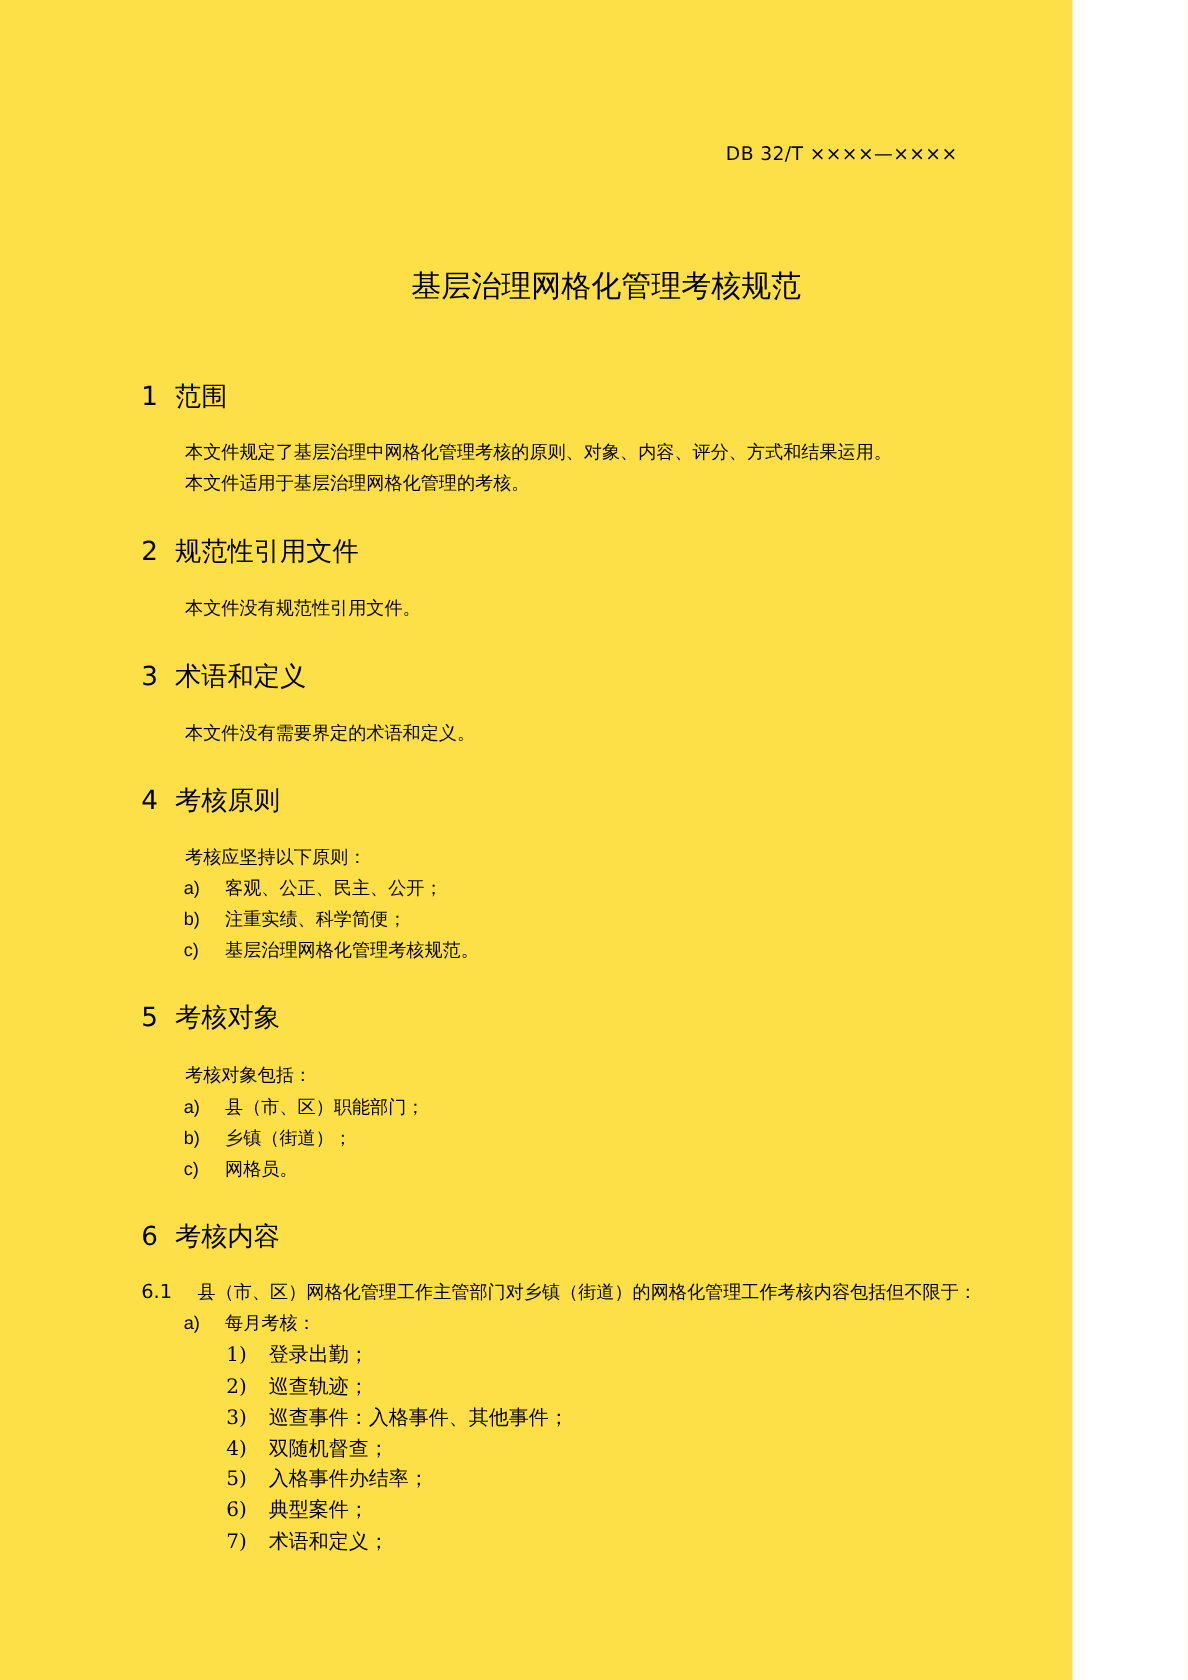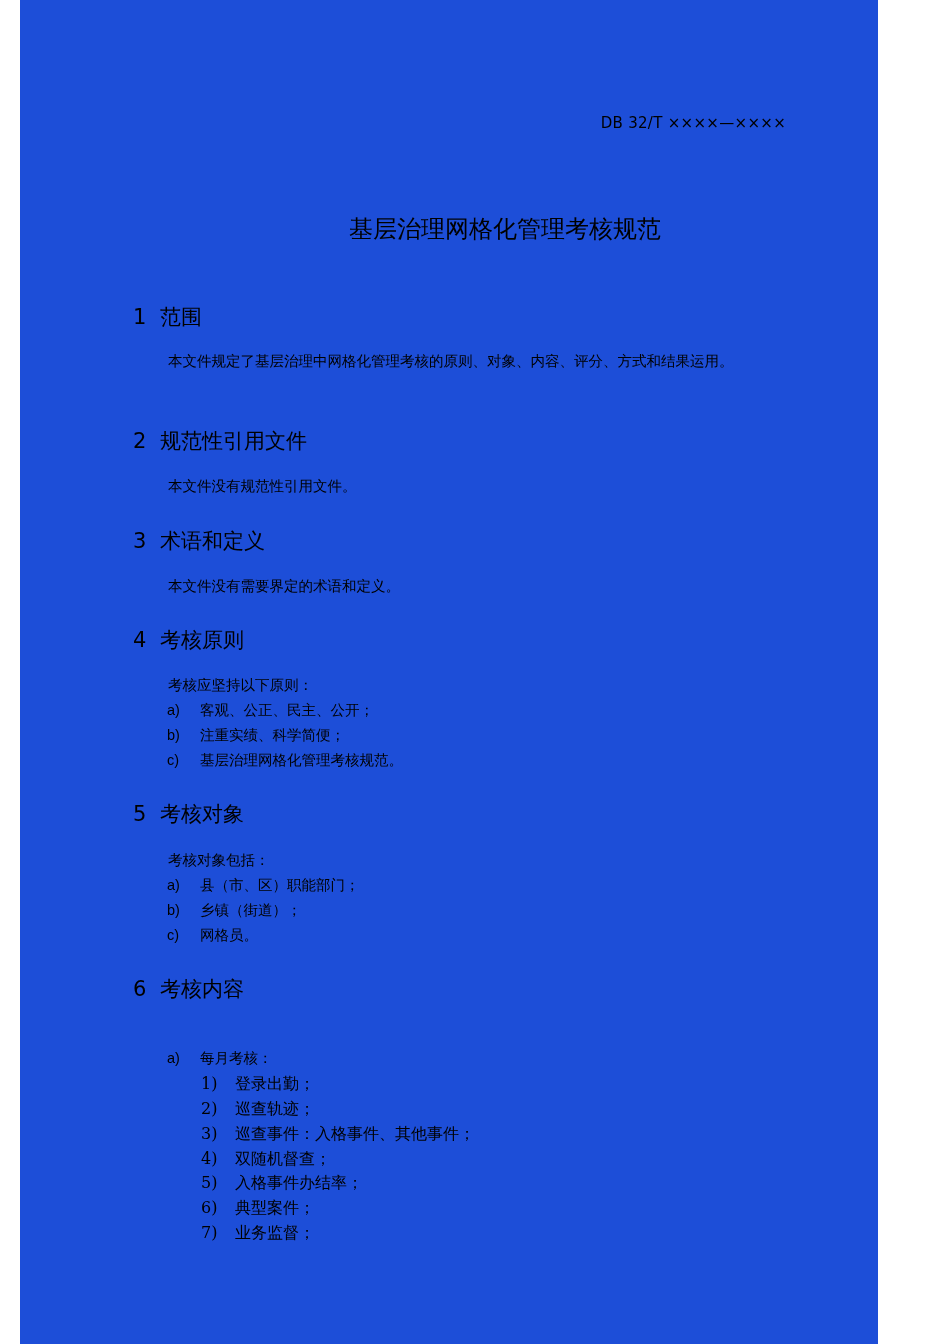--- a/index.html
+++ b/index.html
@@ -1,17 +1,17 @@
 <!DOCTYPE html>
 <html><head>
   <meta charset="utf-8">
   <style>
     html, body { margin: 0; padding: 0; background: #ffffff; }
     body { width: 950px; height: 1344px; position: relative; overflow: hidden; color: #000; }
-    .page { position: absolute; left: 0; top: 0; width: 858px; height: 1344px; background: #1d4ed8; margin-left: 20px; }
+    .page { position: absolute; left: 0; top: 0; width: 858px; height: 1344px; background: #fde047; }
     .hdr { position: absolute; top: 114px; right: 92px; font-family: "DejaVu Sans", sans-serif; font-size: 15px; letter-spacing: 0.3px; }
     .title { position: absolute; top: 213px; left: 0; width: 970px; text-align: center; font-family: "DejaVu Sans", sans-serif; font-size: 24px; }
     .sec { position: absolute; left: 113px; font-family: "DejaVu Sans", sans-serif; font-size: 21px; }
     .sec .num { display: inline-block; width: 27px; }
     .p { position: absolute; left: 148px; font-family: Liberation Sans, sans-serif; font-size: 14.5px; white-space: nowrap; }
     .li { position: absolute; left: 147px; font-family: Liberation Sans, sans-serif; font-size: 14.5px; white-space: nowrap; }
     .li .m { display: inline-block; width: 33px; }
     .li2 { position: absolute; left: 181px; font-family: "DejaVu Serif", serif; font-size: 16px; white-space: nowrap; }
     .li2 .m { display: inline-block; width: 34px; }
     .sub { position: absolute; left: 113px; font-family: "DejaVu Serif", serif; font-size: 14.5px; white-space: nowrap; }
@@ -21,20 +21,21 @@
 <body>
 
 <div class="page">
   <div class="hdr">DB 32/T ××××—××××</div>
   <div class="title">基层治理网格化管理考核规范</div>
 
   <div class="sec" style="top:303px">
     <span class="num">1</span><span>范围</span>
   </div>
   <div class="p" style="top:352px">本文件规定了基层治理中网格化管理考核的原则、对象、内容、评分、方式和结果运用。</div>
+  <div class="p" style="top:377px">本文件适用于基层治理网格化管理的考核。</div>
 
   <div class="sec" style="top:427px">
     <span class="num">2</span><span>规范性引用文件</span>
   </div>
   <div class="p" style="top:477px">本文件没有规范性引用文件。</div>
 
   <div class="sec" style="top:527px">
     <span class="num">3</span><span>术语和定义</span>
   </div>
   <div class="p" style="top:577px">本文件没有需要界定的术语和定义。</div>
@@ -51,21 +52,22 @@
     <span class="num">5</span><span>考核对象</span>
   </div>
   <div class="p" style="top:851px">考核对象包括：</div>
   <div class="li" style="top:876px"><span class="m">a)</span><span>县（市、区）职能部门；</span></div>
   <div class="li" style="top:901px"><span class="m">b)</span><span>乡镇（街道）；</span></div>
   <div class="li" style="top:926px"><span class="m">c)</span><span>网格员。</span></div>
 
   <div class="sec" style="top:975px">
     <span class="num">6</span><span>考核内容</span>
   </div>
+  <div class="sub" style="top:1024px"><span class="n">6.1</span><span>县（市、区）网格化管理工作主管部门对乡镇（街道）的网格化管理工作考核内容包括但不限于：</span></div>
   <div class="li" style="top:1049px"><span class="m">a)</span><span>每月考核：</span></div>
   <div class="li2" style="top:1074px"><span class="m">1)</span><span>登录出勤；</span></div>
   <div class="li2" style="top:1099px"><span class="m">2)</span><span>巡查轨迹；</span></div>
   <div class="li2" style="top:1124px"><span class="m">3)</span><span>巡查事件：入格事件、其他事件；</span></div>
   <div class="li2" style="top:1149px"><span class="m">4)</span><span>双随机督查；</span></div>
   <div class="li2" style="top:1173px"><span class="m">5)</span><span>入格事件办结率；</span></div>
   <div class="li2" style="top:1198px"><span class="m">6)</span><span>典型案件；</span></div>
-  <div class="li2" style="top:1223px"><span class="m">7)</span><span>业务监督；</span></div>
+  <div class="li2" style="top:1223px"><span class="m">7)</span><span>术语和定义；</span></div>
 </div>
 
 </body></html>

